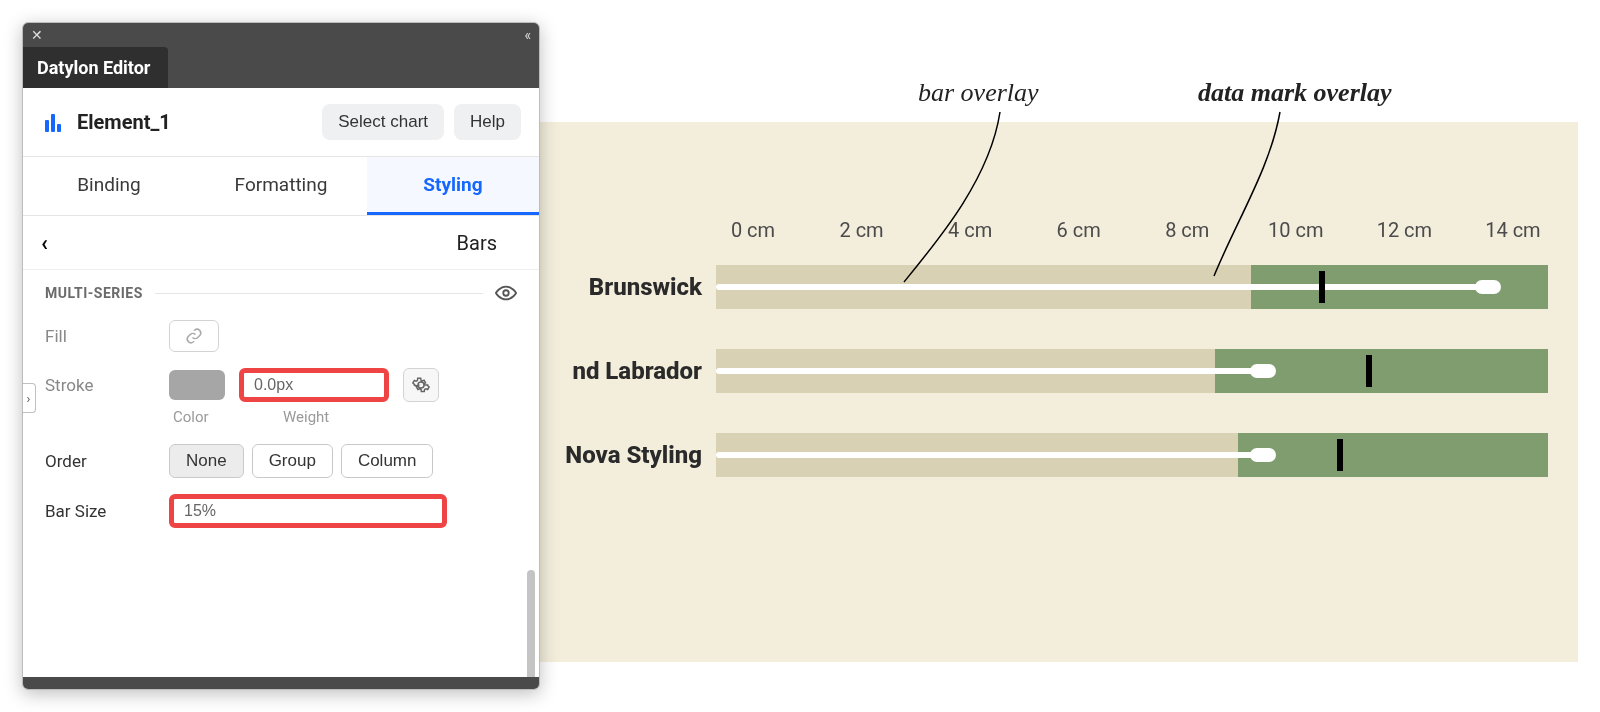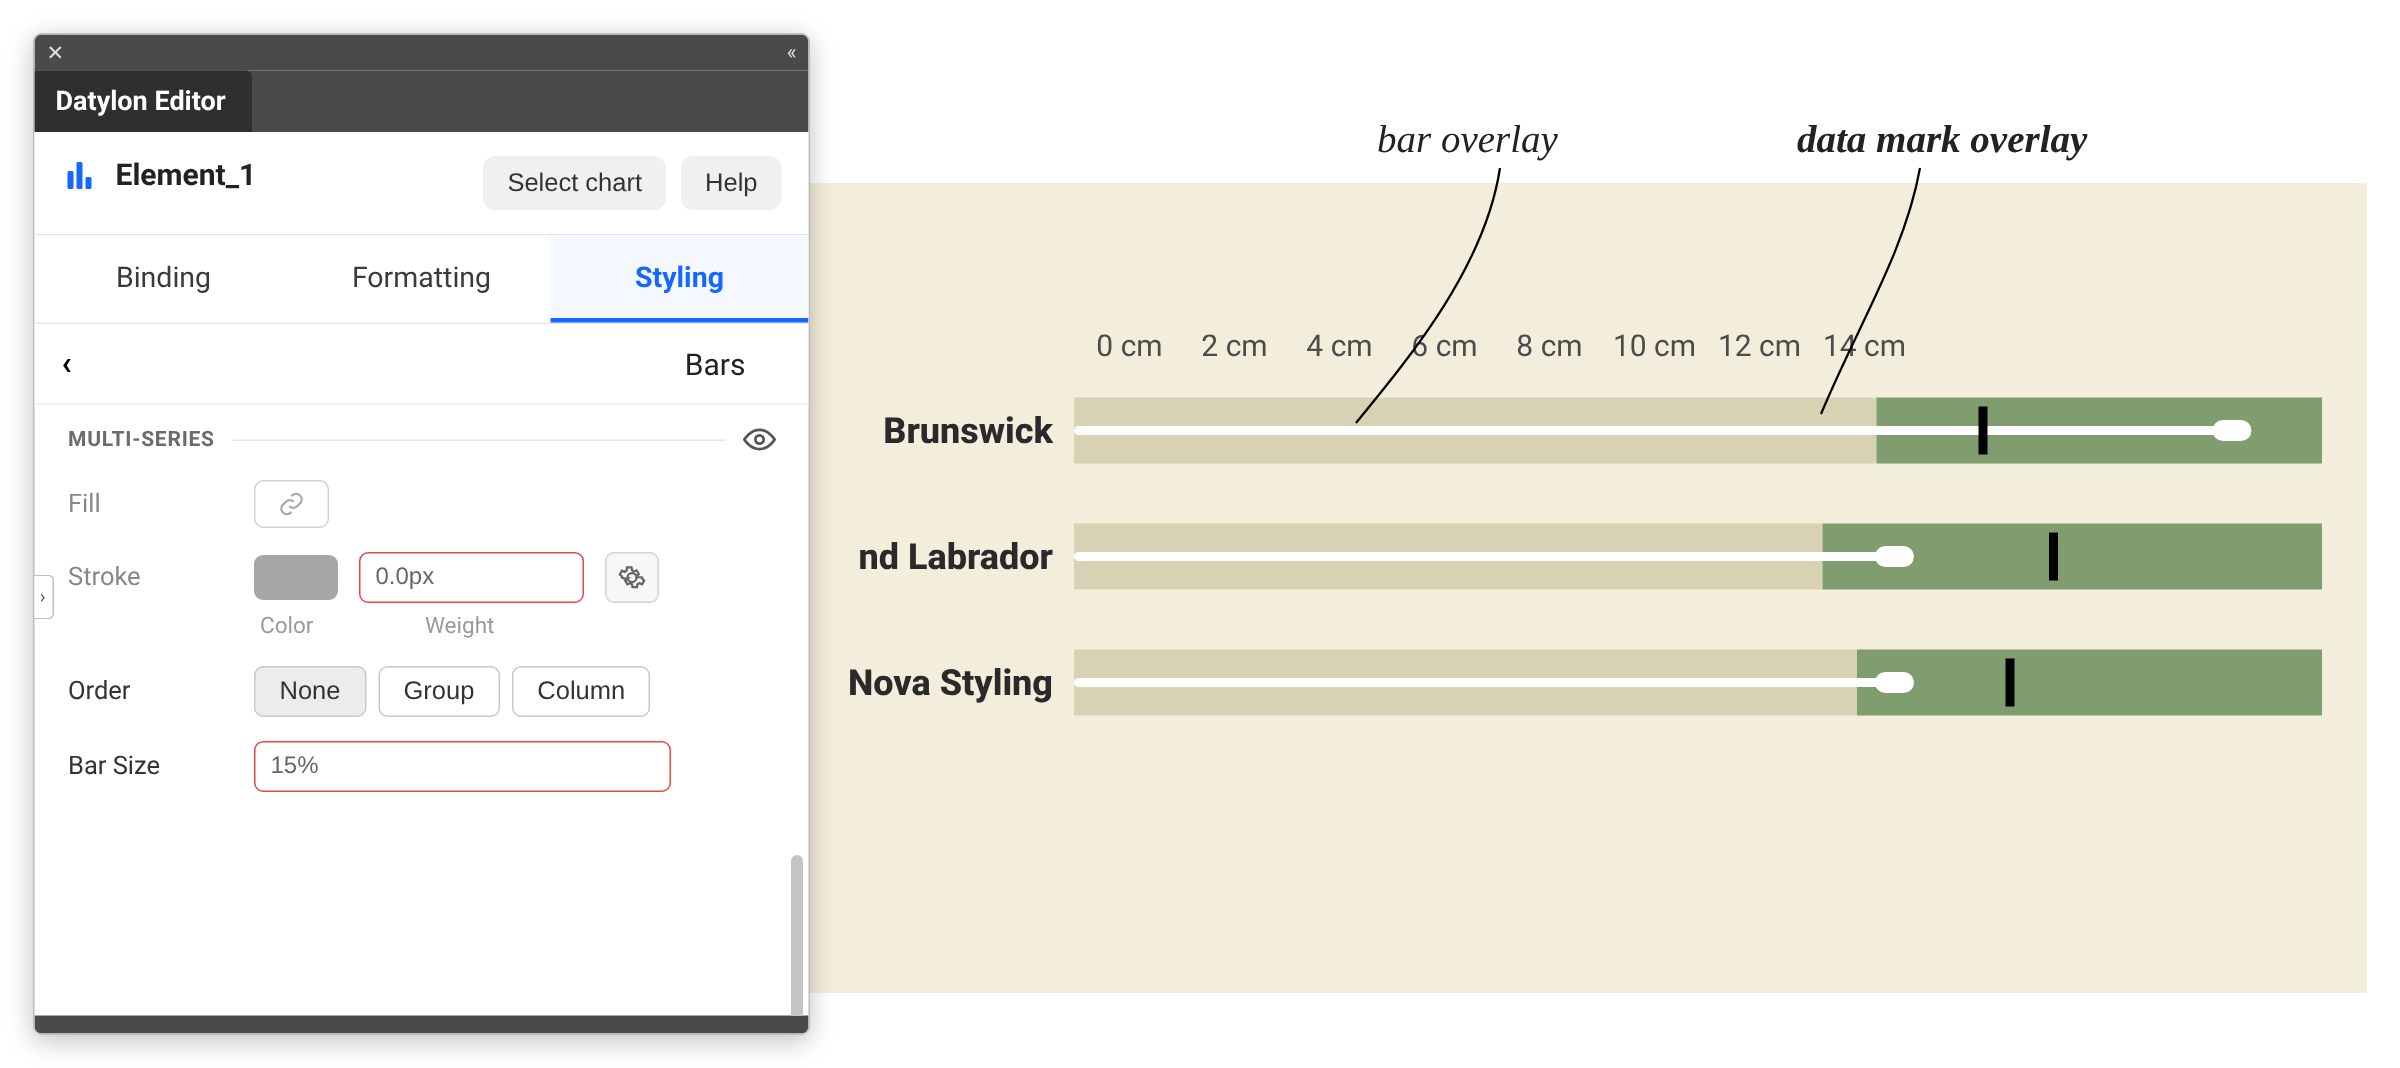--- a/index.html
+++ b/index.html
@@ -44,21 +44,21 @@
     font-weight: 700;
     font-size: 18px;
     width: 145px;
     border-top-right-radius: 4px;
   }
   .panel-header-wrap {
     background: #4a4a4a;
   }
   .element-row {
     display: flex;
-    align-items: flex-start;
+    align-items: center;
     justify-content: space-between;
     padding: 16px 18px 16px 22px;
     border-bottom: 1px solid #e5e5e5;
     background: #fff;
   }
   .element-left { display: flex; align-items: center; gap: 12px; }
   .element-icon { width: 20px; height: 20px; display: flex; align-items: flex-end; gap: 2px; }
   .element-icon span { display:block; width:4px; background:#1567ff; border-radius:1px; }
   .element-icon span:nth-child(1){height:12px;}
   .element-icon span:nth-child(2){height:18px;}
@@ -143,21 +143,21 @@
   }
   .form-row .label { width:110px; color:#888; }
   .link-chip {
     width:50px;height:32px;border:1px solid #d3d3d3;border-radius:6px;
     display:flex;align-items:center;justify-content:center;color:#aaa;
   }
   .color-swatch {
     width:56px;height:30px;border-radius:6px;background:#a6a6a6;
   }
   .text-input {
-    border:1px solid #ef4444;border-radius:6px;height:34px;
+    border:5px solid #ef4444;border-radius:6px;height:34px;
     padding:0 10px;font-size:16px;color:#666;width:150px;
   }
   .gear-btn {
     width:36px;height:34px;border:1px solid #d3d3d3;border-radius:6px;
     background:#f7f7f7;display:flex;align-items:center;justify-content:center;
     cursor:pointer;color:#666;
   }
   .sublabels { display:flex; gap:0; padding:0 22px 10px 22px; margin-top:-2px;}
   .sublabels span { font-size:15px; color:#9a9a9a; }
   .sublabels .c1 { margin-left:128px; width:70px; }
@@ -189,21 +189,21 @@
 
   
   .chart-area {
     position:absolute;
     left:540px; top:122px;
     width:1038px; height:540px;
     background:#f3eedc;
   }
   .axis-row {
     position:absolute; top:96px; left:178px; right:30px; height:28px;
-    display:flex; 
+    display:flex; justify-content:space-between;
     font-size:20px; color:#4b4b4b;
   }
   .axis-tick { width:70px; text-align:center; }
 
   .bars-wrap {
     position:absolute; top:136px; left:0; right:30px;
   }
   .bar-row {
     display:flex; align-items:center; height:58px; margin-bottom:26px;
   }

